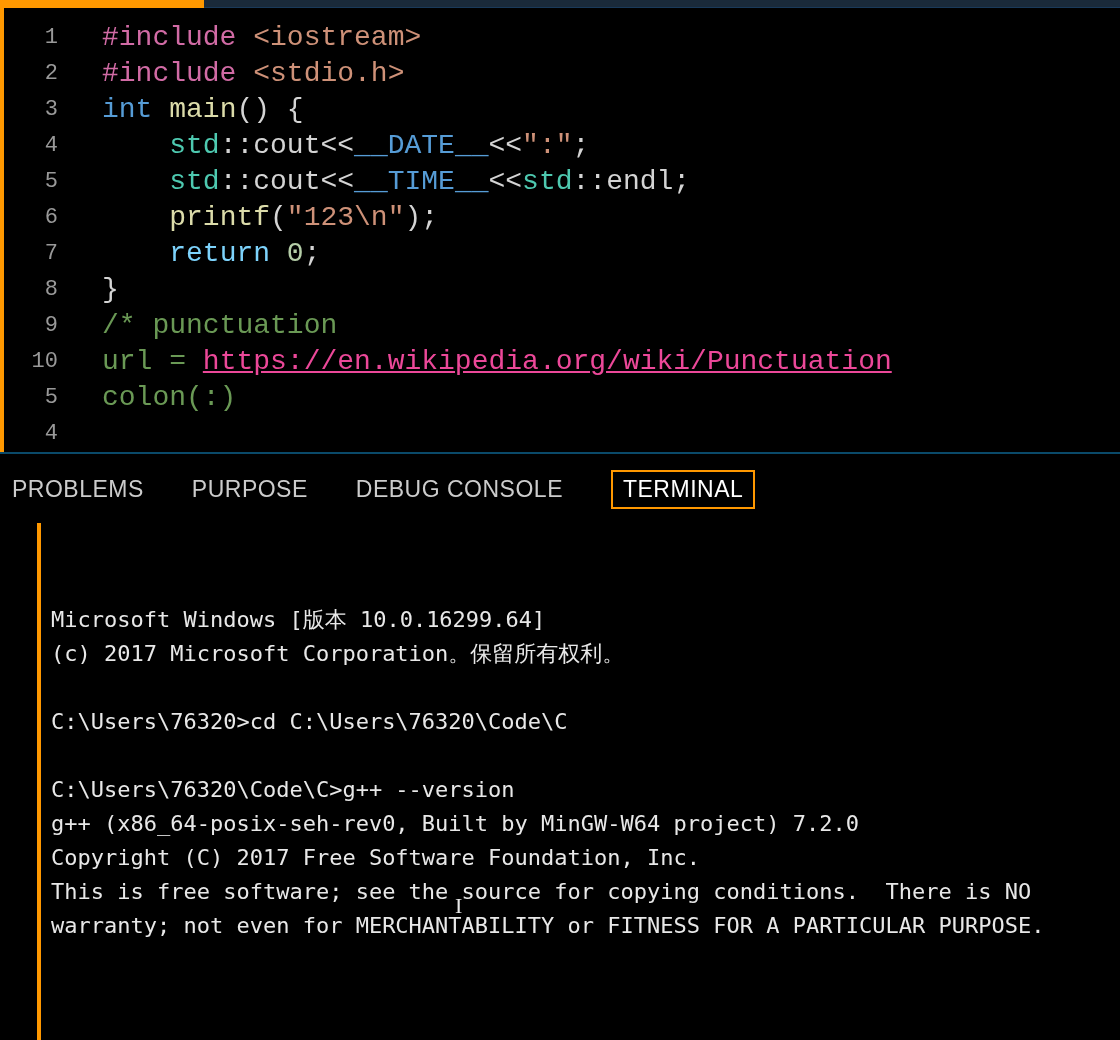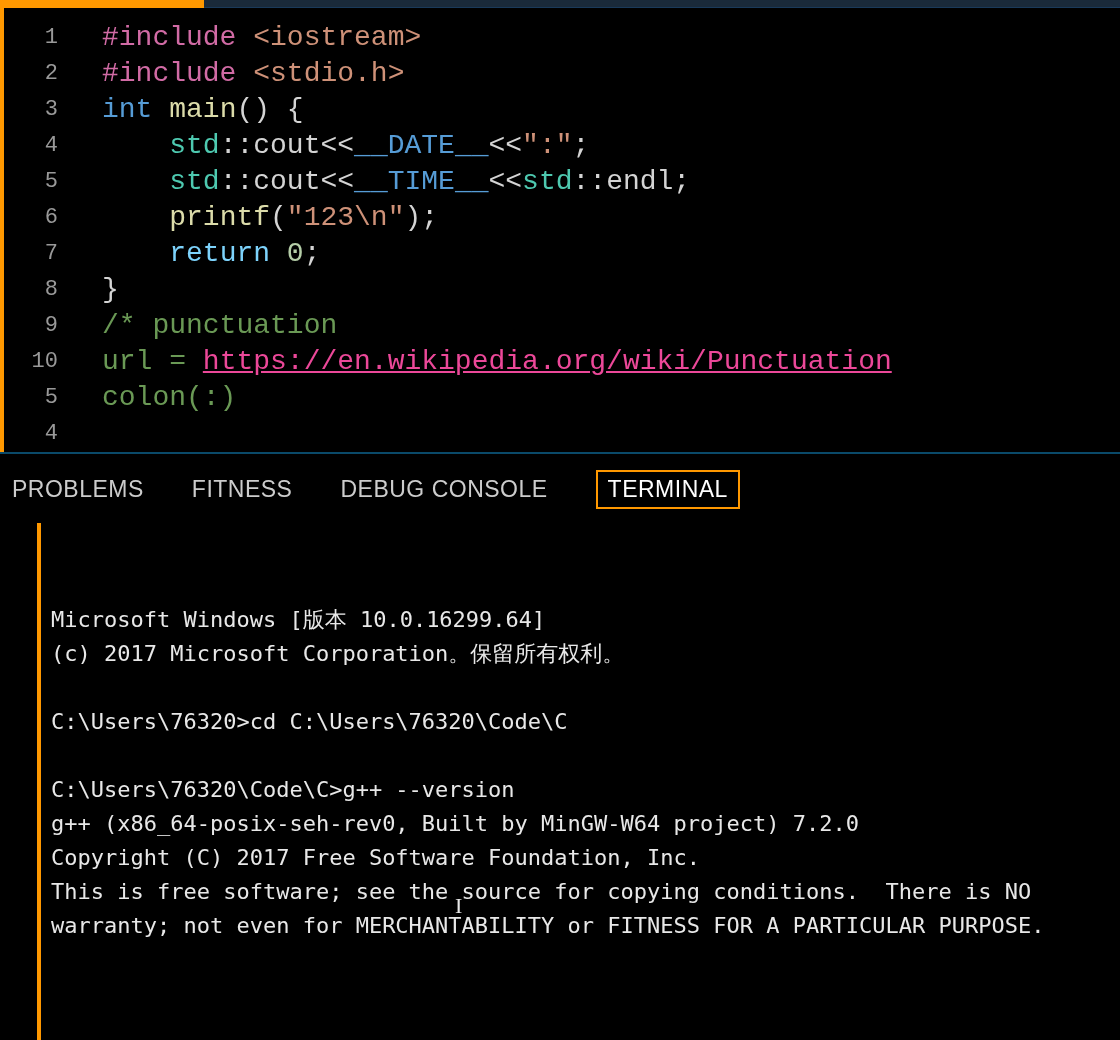--- a/index.html
+++ b/index.html
@@ -118,21 +118,21 @@
       <div class="ln">5</div>
       <div class="ln">4</div>
     </div>
   <div class="code"><div><span class="tok-macrokw">#include </span><span class="tok-header">&lt;iostream&gt;</span></div><div><span class="tok-macrokw">#include </span><span class="tok-header">&lt;stdio.h&gt;</span></div><div><span class="tok-keyword">int</span><span> </span><span class="tok-func">main</span><span class="tok-punct">() {</span></div><div><span>    </span><span class="tok-ns">std</span><span class="tok-punct">::</span><span class="tok-ident">cout</span><span class="tok-op">&lt;&lt;</span><span class="tok-const">__DATE__</span><span class="tok-op">&lt;&lt;</span><span class="tok-str">":"</span><span class="tok-punct">;</span></div><div><span>    </span><span class="tok-ns">std</span><span class="tok-punct">::</span><span class="tok-ident">cout</span><span class="tok-op">&lt;&lt;</span><span class="tok-const">__TIME__</span><span class="tok-op">&lt;&lt;</span><span class="tok-ns">std</span><span class="tok-punct">::</span><span class="tok-ident">endl</span><span class="tok-punct">;</span></div><div><span>    </span><span class="tok-func">printf</span><span class="tok-punct">(</span><span class="tok-str">"123\n"</span><span class="tok-punct">);</span></div><div><span>    </span><span class="tok-macro">return</span><span> </span><span class="tok-num">0</span><span class="tok-punct">;</span></div><div><span class="tok-punct">}</span></div><div><span></span></div><div><span class="tok-comment">/* punctuation</span></div><div><span class="tok-comment">url = </span><span class="tok-link">https://en.wikipedia.org/wiki/Punctuation</span></div><div><span class="tok-comment">colon(:)</span></div></div>
 </div>
 
 <div class="panel-divider"></div>
 
 <div class="panel-tabs">
   <span class="tab">PROBLEMS</span>
-  <span class="tab">FITNESS</span>
+  <span class="tab">PURPOSE</span>
   <span class="tab">DEBUG CONSOLE</span>
   <span class="tab active">TERMINAL</span>
 </div>
 
 <div class="terminal">
   <div id="term-output"><div class="term-line">Microsoft Windows [版本 10.0.16299.64]</div><div class="term-line">(c) 2017 Microsoft Corporation。保留所有权利。</div><div class="term-line">&nbsp;</div><div class="term-line">C:\Users\76320&gt;cd C:\Users\76320\Code\C</div><div class="term-line">&nbsp;</div><div class="term-line">C:\Users\76320\Code\C&gt;g++ --version</div><div class="term-line">g++ (x86_64-posix-seh-rev0, Built by MinGW-W64 project) 7.2.0</div><div class="term-line">Copyright (C) 2017 Free Software Foundation, Inc.</div><div class="term-line">This is free software; see the source for copying conditions.  There is NO</div><div class="term-line">warranty; not even for MERCHANTABILITY or FITNESS FOR A PARTICULAR PURPOSE.</div><div class="term-line">&nbsp;</div><div class="term-line">&nbsp;</div><div class="term-line">&nbsp;</div></div>
   
   <span class="text-cursor" style="left:414px; top:366px;">I</span>
 </div>
 

